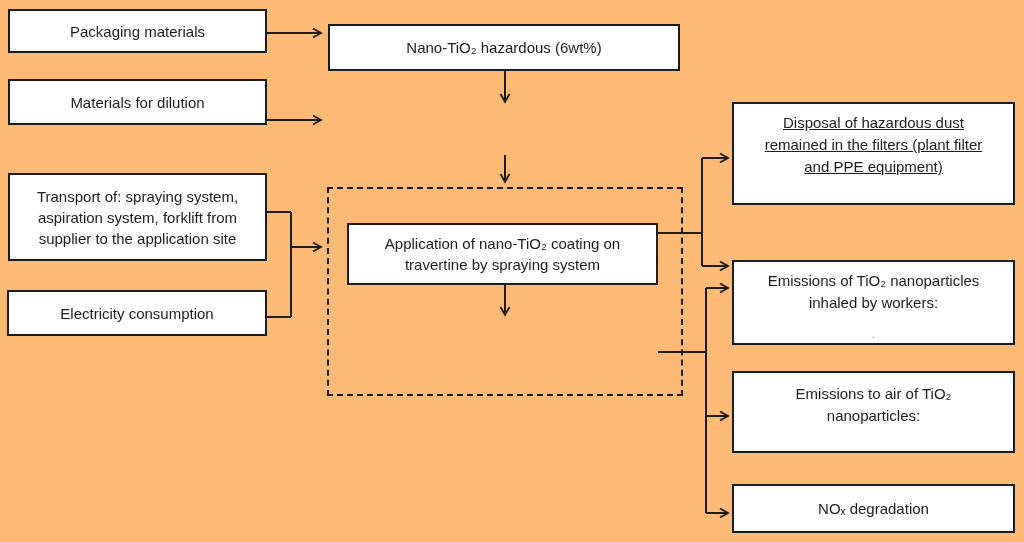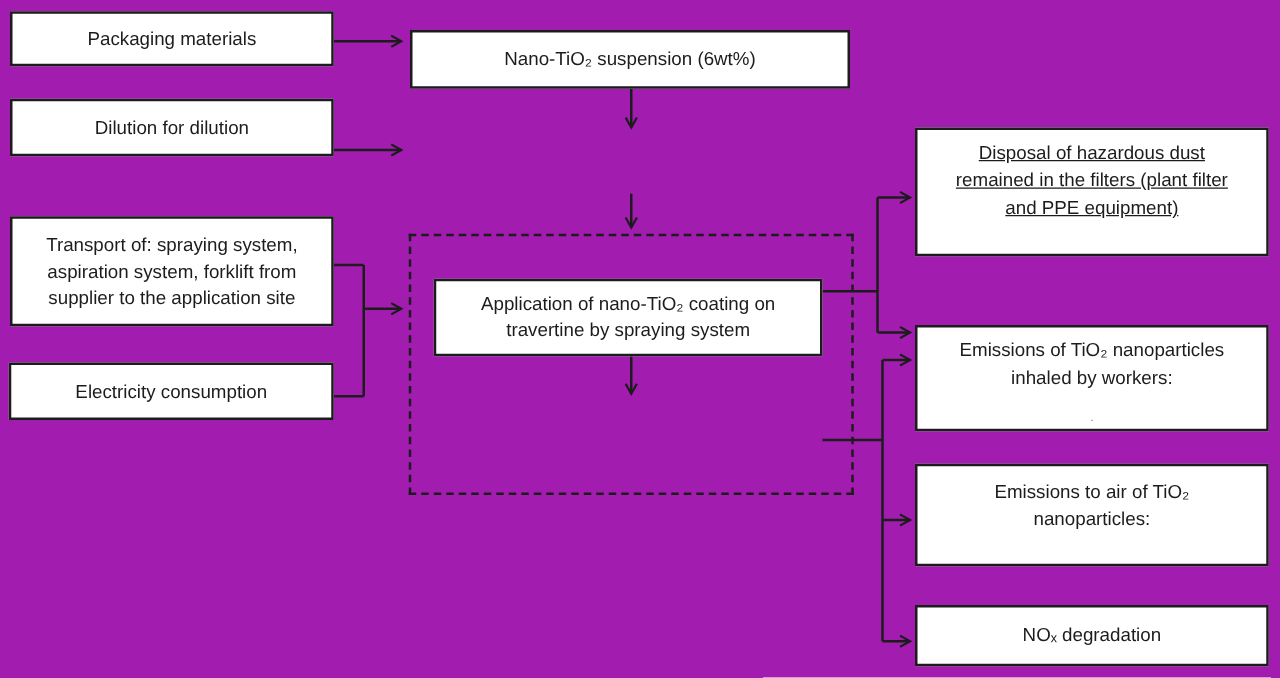--- a/index.html
+++ b/index.html
@@ -4,21 +4,21 @@
 <style>
   html, body {
     margin: 0;
     padding: 0;
     background: #ffffff;
   }
   .canvas {
     position: relative;
     width: 1024px;
     height: 542px;
-    background: #a21caf;
+    background: #fdba74;
     font-family: "Liberation Sans", "DejaVu Sans", sans-serif;
     color: #1c1c1c;
     overflow: hidden;
   }
   .connectors {
     position: absolute;
     left: 0;
     top: 0;
     width: 1024px;
     height: 542px;
@@ -112,33 +112,33 @@
       <line x1="706" y1="513" x2="728" y2="513" marker-end="url(#arrowV)"></line>
     </g>
   </svg>
 
   <div class="dashed-zone" id="z-dashed"></div>
 
   <div class="node" id="n-packaging">
     <span class="label">Packaging materials</span>
   </div>
   <div class="node" id="n-materials">
-    <span class="label">Dilution for dilution</span>
+    <span class="label">Materials for dilution</span>
   </div>
   <div class="node" id="n-electricity">
     <span class="label">Electricity consumption</span>
   </div>
   <div class="node" id="n-transport">
     <span class="label">Transport of: spraying system,
 aspiration system, forklift from
 supplier to the application site</span>
   </div>
 
   <div class="node" id="n-suspension">
-    <span class="label">Nano-TiO₂ suspension (6wt%)</span>
+    <span class="label">Nano-TiO₂ hazardous (6wt%)</span>
   </div>
   <div class="node" id="n-application">
     <span class="label">Application of nano-TiO₂ coating on
 travertine by spraying system</span>
   </div>
 
   <div class="node top-align" id="n-disposal">
     <span class="label">Disposal of hazardous dust
 remained in the filters (plant filter
 and PPE equipment)</span>

